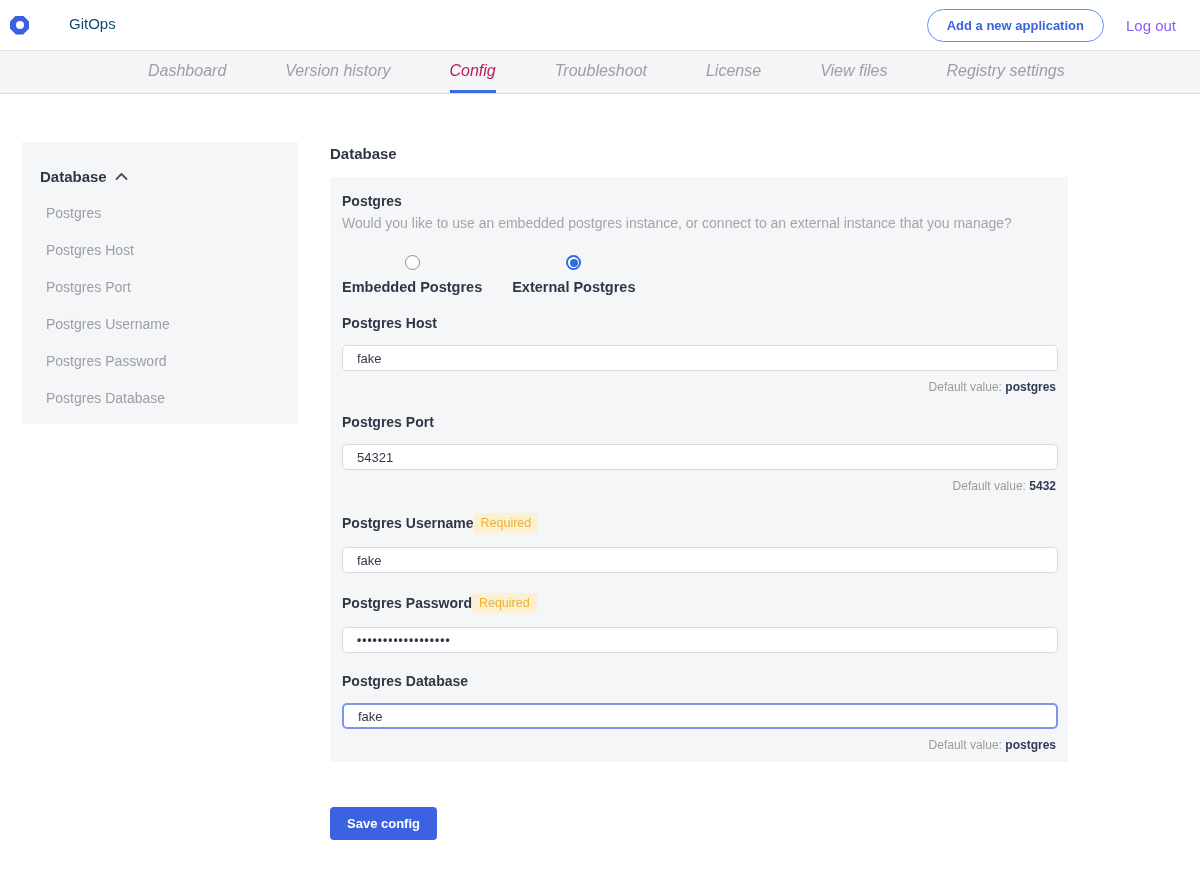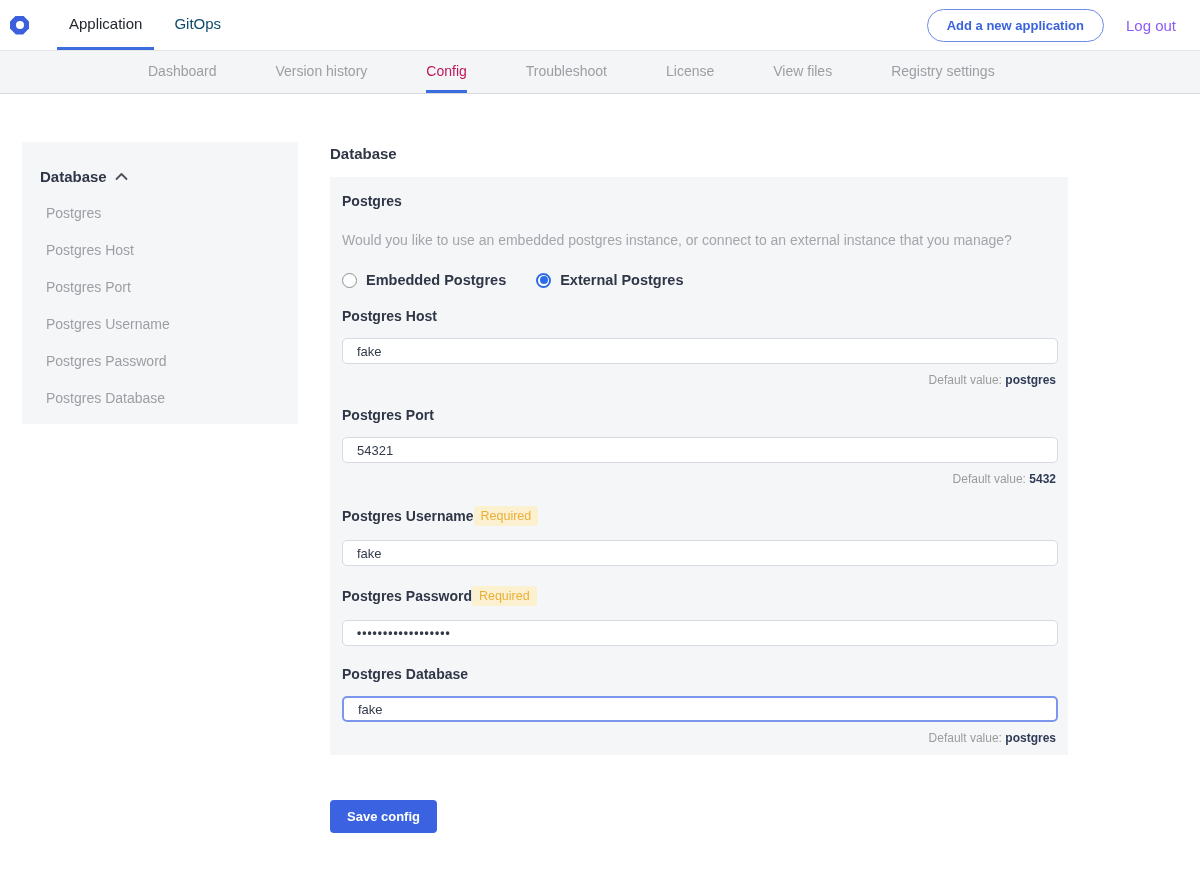--- a/index.html
+++ b/index.html
@@ -71,24 +71,25 @@
     background: #f4f5f7;
     border-top: 1px solid #e4e5e7;
     border-bottom: 1px solid #d6d9dd;
     display: flex;
     align-items: stretch;
     padding-left: 148px;
     gap: 59px;
   }
   .subnav-tab {
     display: flex; align-items: center;
-    font-size: 14px;
+    font-size: 16px;
     color: #9c9ea3;
     border-bottom: 3px solid transparent;
     cursor: pointer;
+    font-style: italic;
   }
   .subnav-tab.active { color: #be185d; border-bottom-color: #3b6ce0; }
 
   
   .content { position: relative; width: 1200px; height: 779px; }
 
   .sidebar {
     position: absolute;
     left: 22px; top: 48px;
     width: 276px;
@@ -117,24 +118,24 @@
     width: 738px;
   }
   .main-heading { font-size: 15px; font-weight: bold; color: #2f3646; }
 
   .card {
     margin-top: 15px;
     background: #f5f6f8;
     padding: 16px 12px 10px 12px;
   }
   .group-label { font-size: 14px; font-weight: bold; color: #2f3646; }
-  .group-help { margin-top: 23px; font-size: 14px; color: #a2a6ab; }
+  .group-help { margin-top: 6px; font-size: 14px; color: #a2a6ab; }
 
   .radio-row { display: flex; align-items: center; gap: 30px; margin-top: 24px; }
-  .radio-option { display: flex; align-items: center; gap: 9px; cursor: pointer; }
+  .radio-option { display: flex; align-items: center; gap: 9px; cursor: pointer; flex-direction: column; }
   .radio-circle {
     width: 15px; height: 15px;
     border-radius: 50%;
     border: 1.5px solid #8d9095;
     background: #fdfdfd;
     flex: 0 0 auto;
   }
   .radio-circle.selected {
     border: 2px solid #2e6ce6;
     background: #fff;
@@ -195,23 +196,20 @@
   }
 </style>
 </head>
 <body>
 
 <div class="topbar">
   <div class="logo-wrap">
     <div class="logo"></div>
   </div>
   <div class="top-tabs">
-    <div class="top-tab active">
-      <span>Application</span>
-    </div>
     <div class="top-tab">
       <span>GitOps</span>
     </div>
   </div>
   <div class="topbar-right">
     <button class="pill-btn">Add a new application</button>
     <span class="logout">Log out</span>
   </div>
 </div>
 

